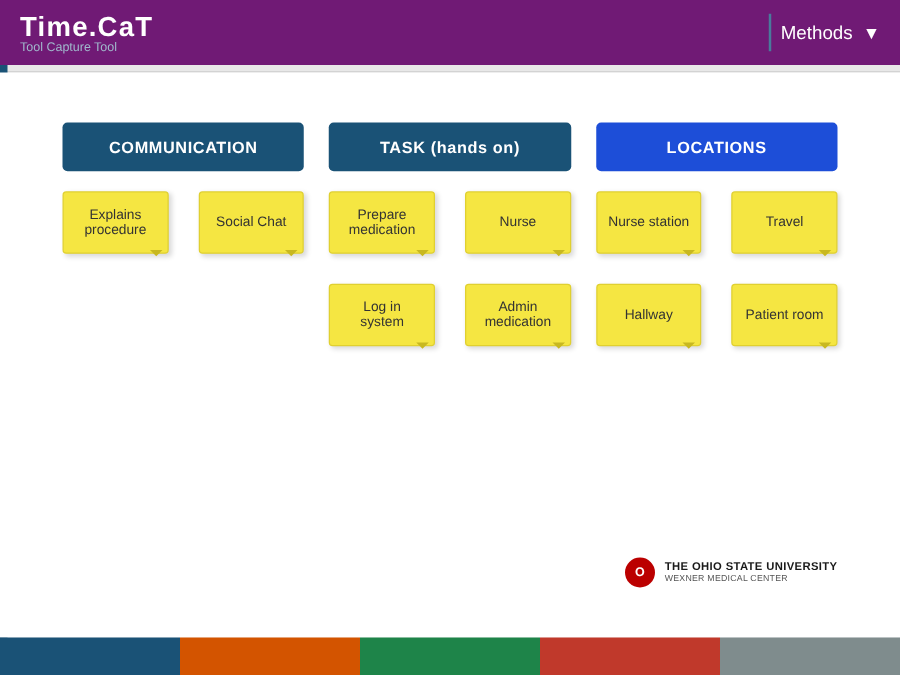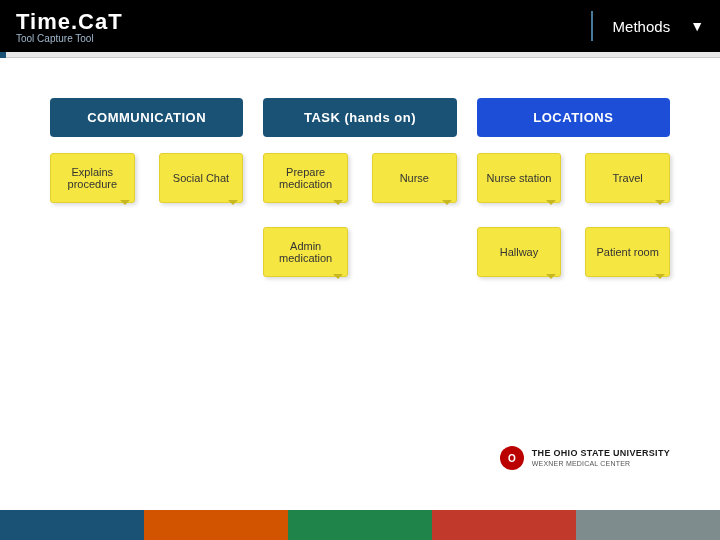--- a/index.html
+++ b/index.html
@@ -7,21 +7,21 @@
       font-family: Arial, sans-serif;
       background: #f0f0f0;
       width: 720px;
       height: 540px;
       overflow: hidden;
       position: relative;
     }
 
     
     .header {
-      background: #000000;
+      background: #701a75;
       height: 52px;
       display: flex;
       align-items: center;
       justify-content: space-between;
       padding: 0 16px;
     }
     .logo-area {
       display: flex;
       flex-direction: column;
     }
@@ -32,21 +32,21 @@
       letter-spacing: 1px;
     }
     .logo-subtitle {
       color: #a0b8cc;
       font-size: 10px;
       margin-top: -2px;
     }
     .header-right {
       display: flex;
       align-items: center;
-      gap: 20px;
+      gap: 8px;
     }
     .methods-divider {
       width: 2px;
       height: 30px;
       background: #4a7a9b;
     }
     .methods-label {
       color: white;
       font-size: 15px;
       font-weight: normal;
@@ -244,20 +244,23 @@
     <div class="category">
       <div class="category-header task">TASK (hands on)</div>
       <div class="items-grid">
         <div class="item-card">
           <span>Prepare medication</span>
         </div>
         <div class="item-card">
           <span>Nurse</span>
         </div>
         <div class="item-card">
+          <span>Log in system</span>
+        </div>
+        <div class="item-card">
           <span>Admin medication</span>
         </div>
       </div>
     </div>
 
     <div class="category">
       <div class="category-header locations">LOCATIONS</div>
       <div class="items-grid">
         <div class="item-card">
           <span>Nurse station</span>

